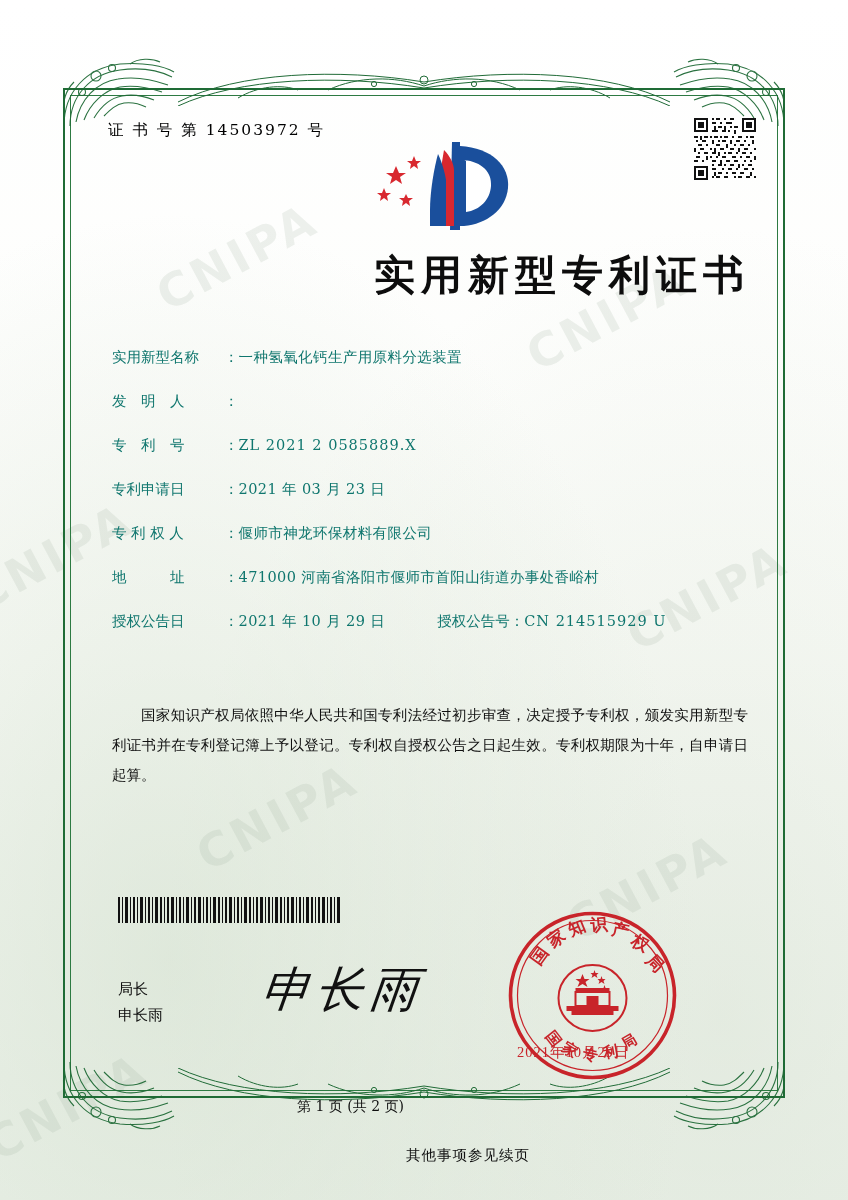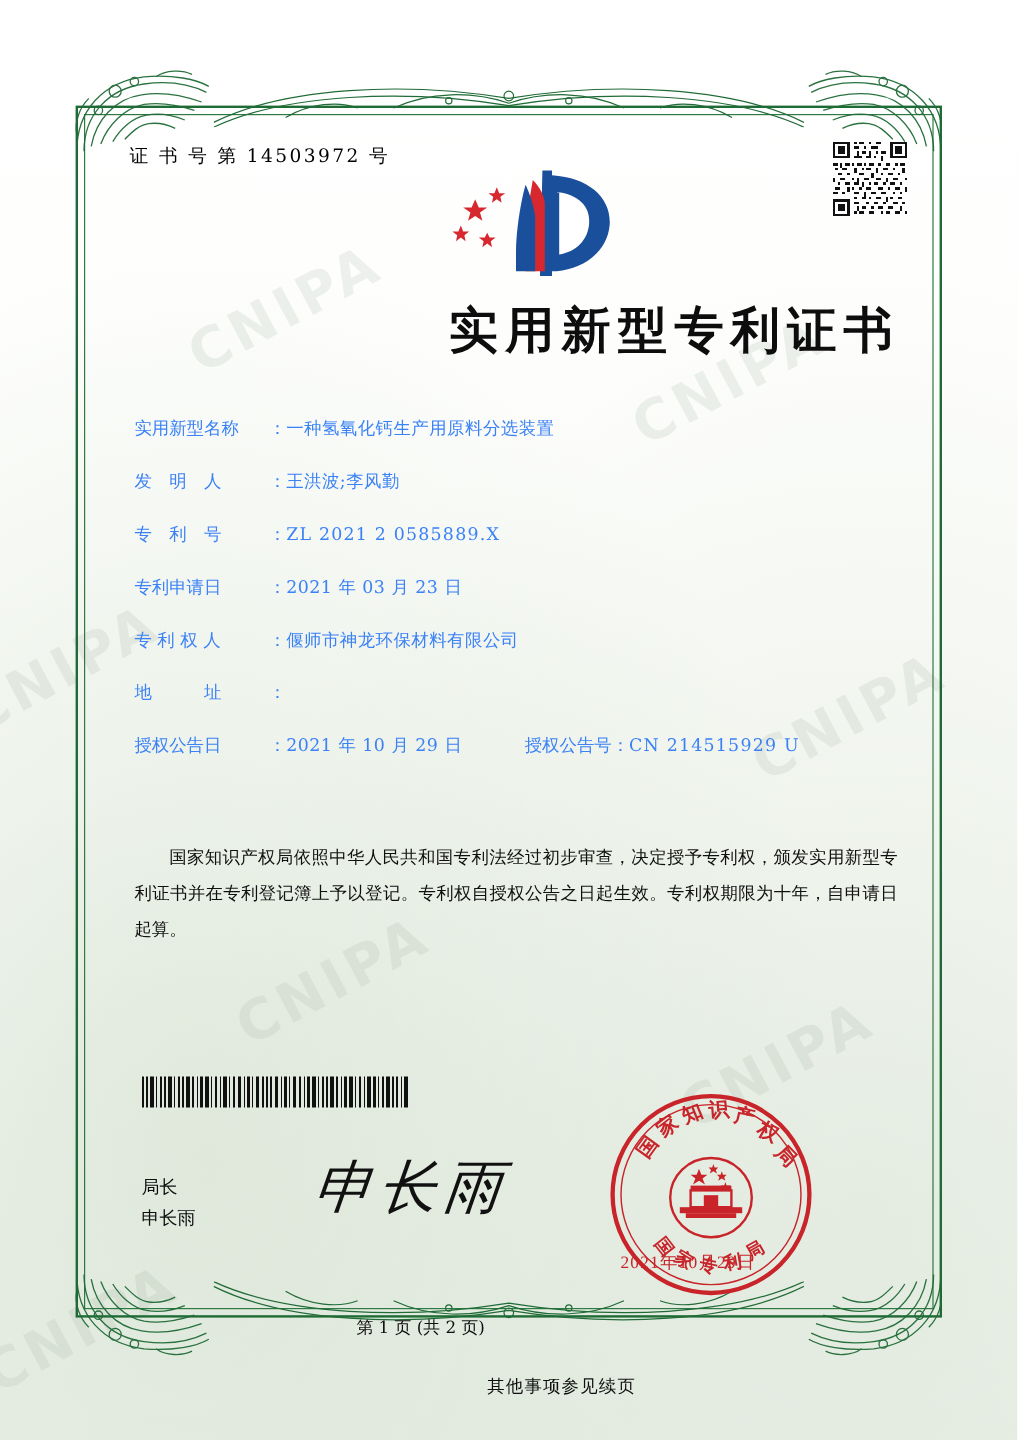--- a/index.html
+++ b/index.html
@@ -129,21 +129,21 @@
     color: #0d0d0d;
     font-family: "DejaVu Serif", "Liberation Serif", serif;
   }
 
   .fields {
     position: absolute;
     left: 12px;
     top: 228px;
     width: 640px;
     font-size: 14.5px;
-    color: #3b82f6;
+    color: #0f766e;
     font-family: "DejaVu Serif", "Liberation Serif", serif;
   }
   .field-row {
     display: flex;
     align-items: baseline;
     margin-bottom: 25px;
   }
   .field-label {
     width: 112px;
     flex: 0 0 112px;
@@ -499,40 +499,40 @@
 
     <div class="fields">
       <div class="field-row">
         <span class="field-label">实用新型名称</span>
         <span class="field-sep">：</span>
         <span class="field-value">一种氢氧化钙生产用原料分选装置</span>
       </div>
       <div class="field-row">
         <span class="field-label">发　明　人</span>
         <span class="field-sep">：</span>
-        <span class="field-value">王洪波;李风勤</span>
       </div>
       <div class="field-row">
         <span class="field-label">专　利　号</span>
         <span class="field-sep">：</span>
         <span class="field-value spaced">ZL 2021 2 0585889.X</span>
       </div>
       <div class="field-row">
         <span class="field-label">专利申请日</span>
         <span class="field-sep">：</span>
         <span class="field-value">2021 年 03 月 23 日</span>
       </div>
       <div class="field-row">
         <span class="field-label">专 利 权 人</span>
         <span class="field-sep">：</span>
         <span class="field-value">偃师市神龙环保材料有限公司</span>
       </div>
       <div class="field-row">
         <span class="field-label">地　　　址</span>
         <span class="field-sep">：</span>
+        <span class="field-value">471000 河南省洛阳市偃师市首阳山街道办事处香峪村</span>
       </div>
       <div class="field-row dual">
         <span class="field-label">授权公告日</span>
         <span class="field-sep">：</span>
         <span class="field-value">2021 年 10 月 29 日</span>
         <span class="dual-gap"></span>
         <span class="dual-label">授权公告号</span>
         <span class="field-sep">：</span>
         <span class="field-value spaced">CN 214515929 U</span>
       </div>

